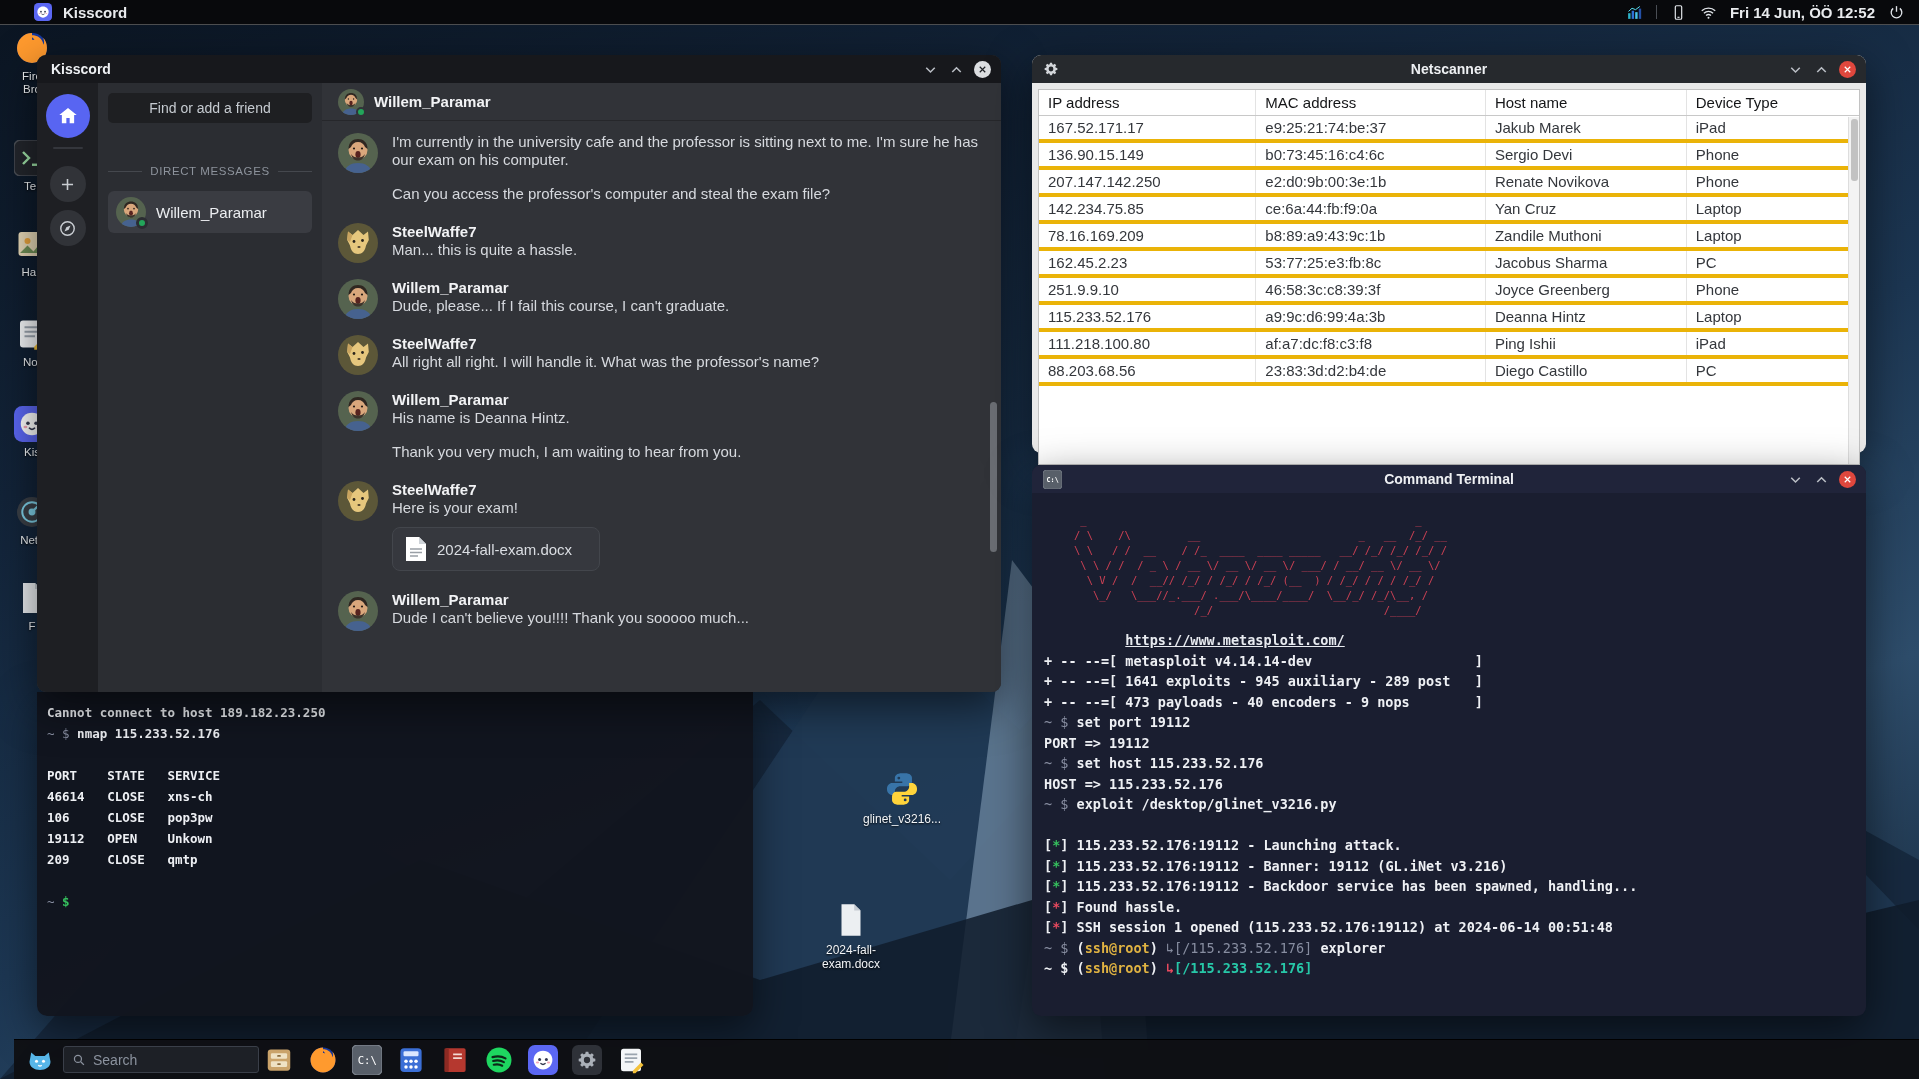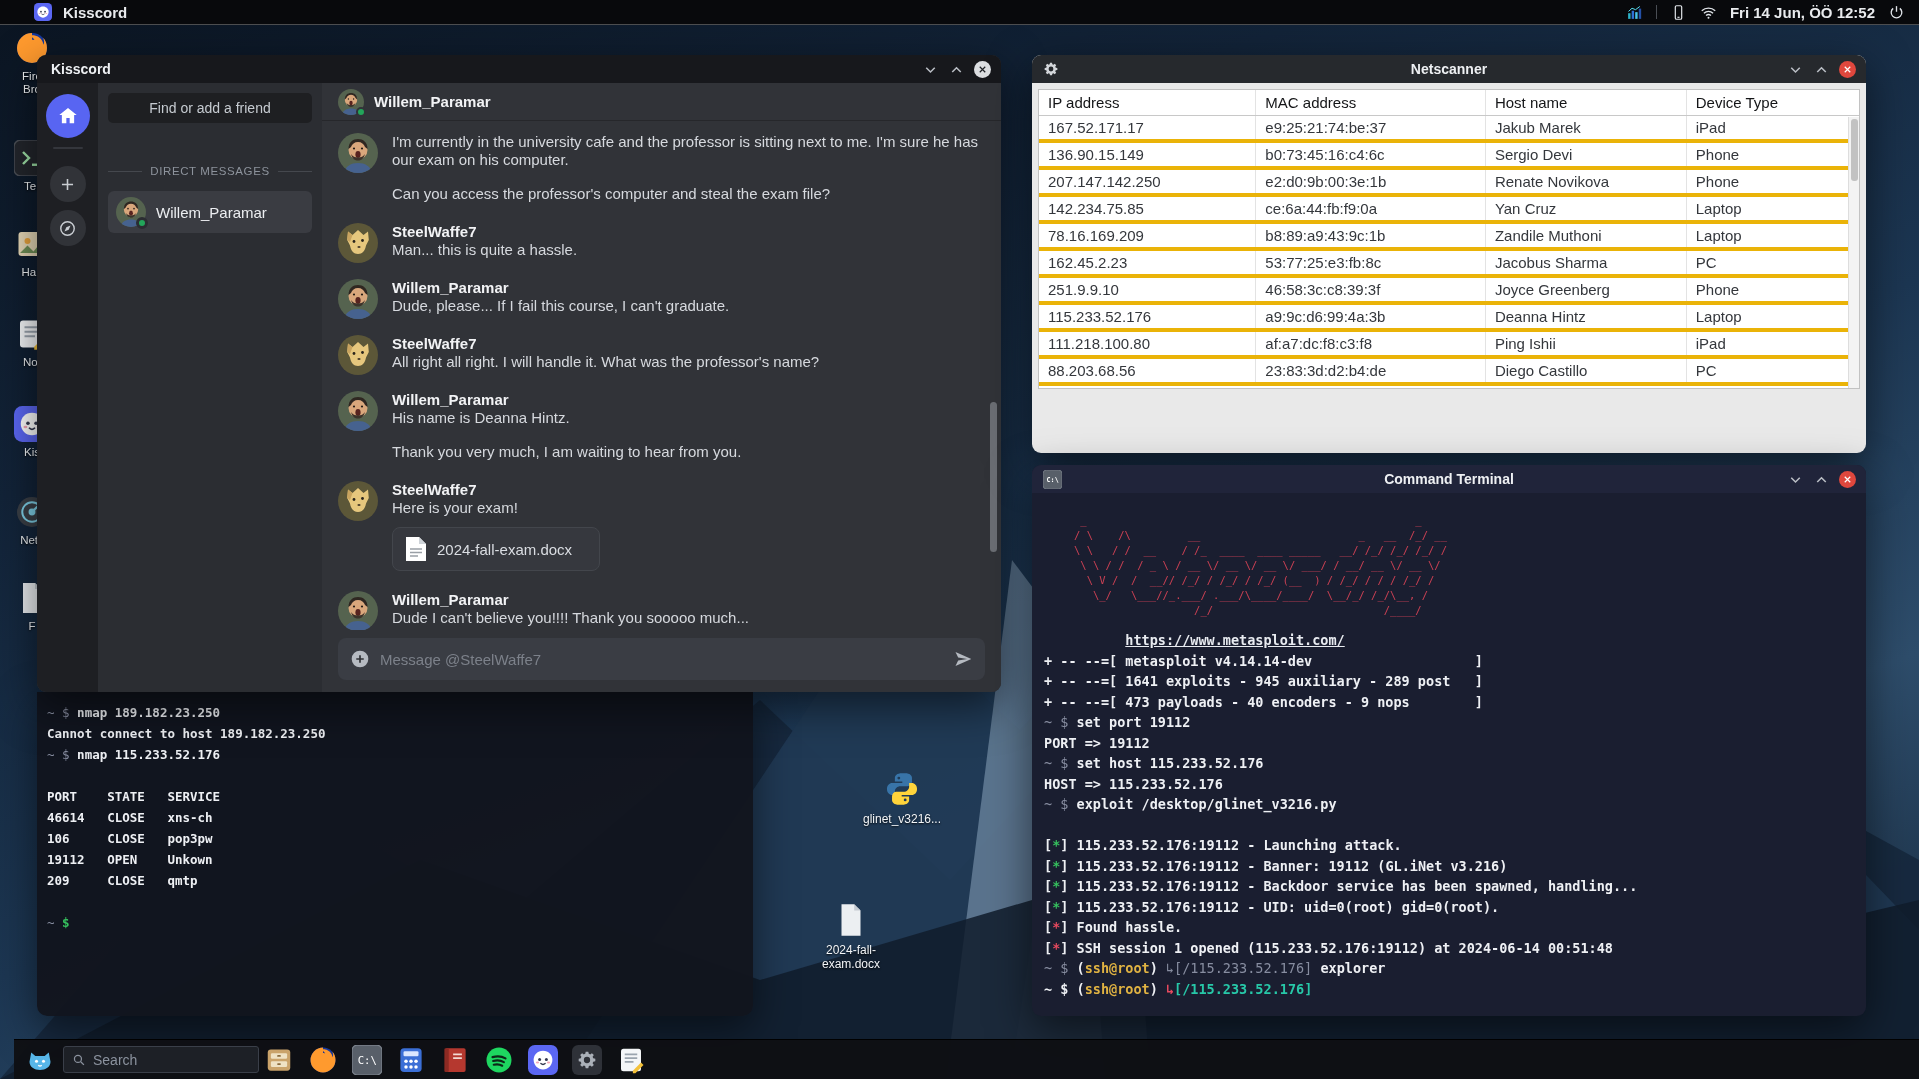--- a/index.html
+++ b/index.html
@@ -98,21 +98,21 @@
   .netscanner .titlebar .gearslot { width:16px; height:16px; margin-left:11px; color:#d3d6da; }
   .ns-toolbar { height:44px; display:flex; align-items:center; padding:0 12px; gap:10px;
     border-bottom:1px solid #c9c9c9; background:#e9e9e9; color:#17181a; font-size:15px; }
   .ns-input { width:181px; height:26px; background:#fff; border:1px solid #a9a9a9; border-radius:2px;
     padding:0 8px; font-size:15px; color:#222; font-family:"Liberation Sans",sans-serif; outline:none; }
   .ns-btn { margin-left:12px; height:30px; display:flex; align-items:center; gap:9px; padding:0 14px;
     background:linear-gradient(#f4f4f4,#e2e2e2); border:1px solid #8f8f8f; border-radius:3px;
     font-size:15px; color:#17181a; cursor:pointer; }
   .ns-play { width:0; height:0; border-left:12px solid #1a6fe0; border-top:7px solid transparent;
     border-bottom:7px solid transparent; }
-  .ns-tablewrap { position:relative; margin:6px; height:300px; background:#fff; border:1px solid #c2c2c2; }
+  .ns-tablewrap { position:relative; margin:6px; height:376px; background:#fff; border:1px solid #c2c2c2; }
   .ns-row { display:grid; grid-template-columns:26.5% 28% 24.5% 21%; height:27px; align-items:center;
     border-bottom:4px solid #eab308; font-size:15px; color:#34373c; }
   .ns-row.head { height:26px; color:#141517; border-bottom:1px solid #c8c8c8; }
   .ns-row > div { padding-left:9px; height:100%; display:flex; align-items:center;
     border-right:1px solid #e3e3e3; overflow:hidden; white-space:nowrap; }
   .ns-row > div:last-child { border-right:none; }
   .ns-scroll { position:absolute; top:27px; right:0; bottom:0; width:11px; background:#f3f3f3;
     border-left:1px solid #ddd; }
   .ns-scroll .thumb { margin:2px 2px; width:7px; height:62px; background:#c2c2c2; border-radius:3px; }
 
@@ -255,21 +255,20 @@
           <path fill="#eceff2" d="M6 2h8l4 4v16H6z"></path>
           <path fill="#c6ccd2" d="M14 2l4 4h-4z"></path>
         </svg>
       </span>
       <div class="lbl">2024-fall-<br>exam.docx</div>
     </div>
   </div>
 
 <div class="nmapterm">
   <div id="nmapLines">
-      <div class="tl"><span class="c-dim">~ $ </span><span class="c-cmd">nmap 189.182.23.250</span></div>
       <div class="tl"><span class="c-cmd">Cannot connect to host 189.182.23.250</span></div>
       <div class="tl"><span class="c-dim">~ $ </span><span class="c-cmd">nmap 115.233.52.176</span></div>
       <div class="tl"><span class="c-t">&nbsp;</span></div>
       <div class="tl"><span class="c-cmd">PORT    STATE   SERVICE</span></div>
       <div class="tl"><span class="c-cmd">46614   CLOSE   xns-ch</span></div>
       <div class="tl"><span class="c-cmd">106     CLOSE   pop3pw</span></div>
       <div class="tl"><span class="c-cmd">19112   OPEN    Unkown</span></div>
       <div class="tl"><span class="c-cmd">209     CLOSE   qmtp</span></div>
       <div class="tl"><span class="c-t">&nbsp;</span></div>
       <div class="tl"><span class="c-dim">~ </span><span class="c-grn">$</span></div>
@@ -483,34 +482,20 @@
                 <ellipse cx="20" cy="21.5" rx="2.6" ry="3.4" fill="#57231f"></ellipse>
                 <path fill="#3c332b" d="M13 21c1.5 5 4 6.5 7 6.5s5.5-1.5 7-6.5c-1.5 2.5-4 3.5-7 3.5s-5.5-1-7-3.5z"></path>
                 <path fill="#46628f" d="M6 40c1.5-7 7-10 14-10s12.5 3 14 10z"></path>
               </svg>
             </span>
             <div class="author">Willem_Paramar</div>
             <div class="kc-para">Dude I can't believe you!!!! Thank you sooooo much...</div>
           </div>
         </div>
       <div class="kc-scrollthumb"></div>
-      <div class="kc-inputbar">
-        <span class="icon-slot">
-            <svg viewBox="0 0 24 24">
-              <circle cx="12" cy="12" r="10" fill="currentColor"></circle>
-              <path d="M12 7.5v9M7.5 12h9" stroke="#2e3035" stroke-width="2"></path>
-            </svg>
-          </span>
-        <input class="kc-input" placeholder="Message @SteelWaffe7" style="">
-        <span class="icon-slot">
-            <svg viewBox="0 0 24 24" fill="currentColor">
-              <path d="M3 20.5 22 12 3 3.5l3.2 6.8L17 12 6.2 13.7z"></path>
-            </svg>
-          </span>
-      </div>
     </div>
   </div>
 </div>
 
 <div class="window netscanner">
   <div class="titlebar">
     <span class="gearslot icon-slot">
         <svg viewBox="0 0 24 24">
           <path fill="currentColor" fill-rule="evenodd" d="M21.5 13.5v-3l-2.4-.5a7.3 7.3 0 0 0-.7-1.6l1.4-2-2.2-2.2-2 1.4a7.3 7.3 0 0 0-1.6-.7L13.5 2.5h-3L10 4.9a7.3 7.3 0 0 0-1.6.7l-2-1.4-2.2 2.2 1.4 2a7.3 7.3 0 0 0-.7 1.6l-2.4.5v3l2.4.5c.2.6.4 1.1.7 1.6l-1.4 2 2.2 2.2 2-1.4c.5.3 1 .5 1.6.7l.5 2.4h3l.5-2.4a7.3 7.3 0 0 0 1.6-.7l2 1.4 2.2-2.2-1.4-2c.3-.5.5-1 .7-1.6zM12 15.6a3.6 3.6 0 1 1 0-7.2 3.6 3.6 0 0 1 0 7.2z"></path>
         </svg>
@@ -652,21 +637,20 @@
         <div class="tl"><span class="c-cmd">+ -- --=[ 473 payloads - 40 encoders - 9 nops        ]</span></div>
         <div class="tl"><span class="c-dim">~ $ </span><span class="c-cmd">set port 19112</span></div>
         <div class="tl"><span class="c-cmd">PORT =&gt; 19112</span></div>
         <div class="tl"><span class="c-dim">~ $ </span><span class="c-cmd">set host 115.233.52.176</span></div>
         <div class="tl"><span class="c-cmd">HOST =&gt; 115.233.52.176</span></div>
         <div class="tl"><span class="c-dim">~ $ </span><span class="c-cmd">exploit /desktop/glinet_v3216.py</span></div>
         <div class="tl"><span class="c-t">&nbsp;</span></div>
         <div class="tl"><span class="c-cmd">[</span><span class="c-grn">*</span><span class="c-cmd">] 115.233.52.176:19112 - Launching attack.</span></div>
         <div class="tl"><span class="c-cmd">[</span><span class="c-grn">*</span><span class="c-cmd">] 115.233.52.176:19112 - Banner: 19112 (GL.iNet v3.216)</span></div>
         <div class="tl"><span class="c-cmd">[</span><span class="c-grn">*</span><span class="c-cmd">] 115.233.52.176:19112 - Backdoor service has been spawned, handling...</span></div>
-        <div class="tl"><span class="c-cmd">[</span><span class="c-grn">*</span><span class="c-cmd">] 115.233.52.176:19112 - UID: uid=0(root) gid=0(root).</span></div>
         <div class="tl"><span class="c-cmd">[</span><span class="c-red">*</span><span class="c-cmd">] Found hassle.</span></div>
         <div class="tl"><span class="c-cmd">[</span><span class="c-red">*</span><span class="c-cmd">] SSH session 1 opened (115.233.52.176:19112) at 2024-06-14 00:51:48</span></div>
         <div class="tl"><span class="c-dim">~ $ </span><span class="c-cmd">(</span><span class="c-yel">ssh@root</span><span class="c-cmd">) </span><span class="c-dim">↳[/115.233.52.176] </span><span class="c-cmd">explorer</span></div>
         <div class="tl"><span class="c-cmd">~ $ </span><span class="c-cmd">(</span><span class="c-yel">ssh@root</span><span class="c-cmd">) </span><span class="c-red">↳</span><span class="c-cyn">[/115.233.52.176]</span></div>
       </div>
   </div>
 </div>
 
 <div class="topbar">
   <span class="appicon icon-slot">

